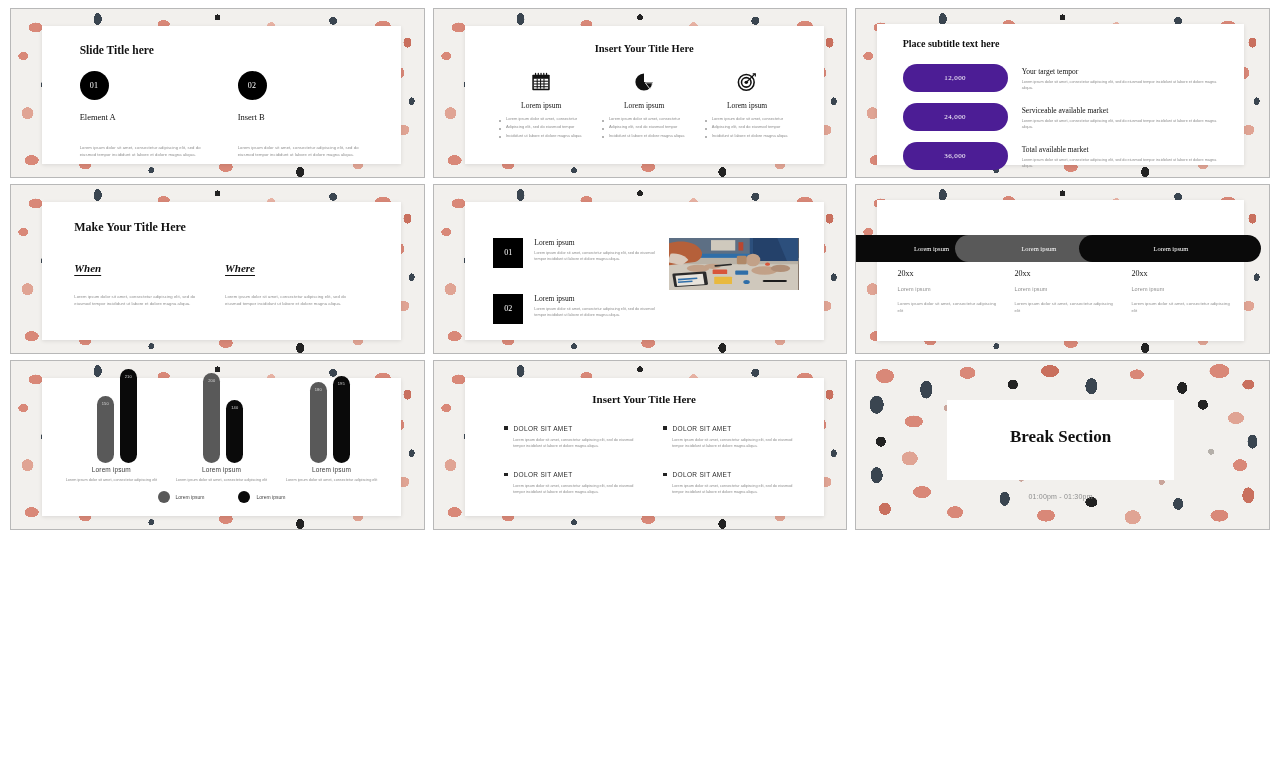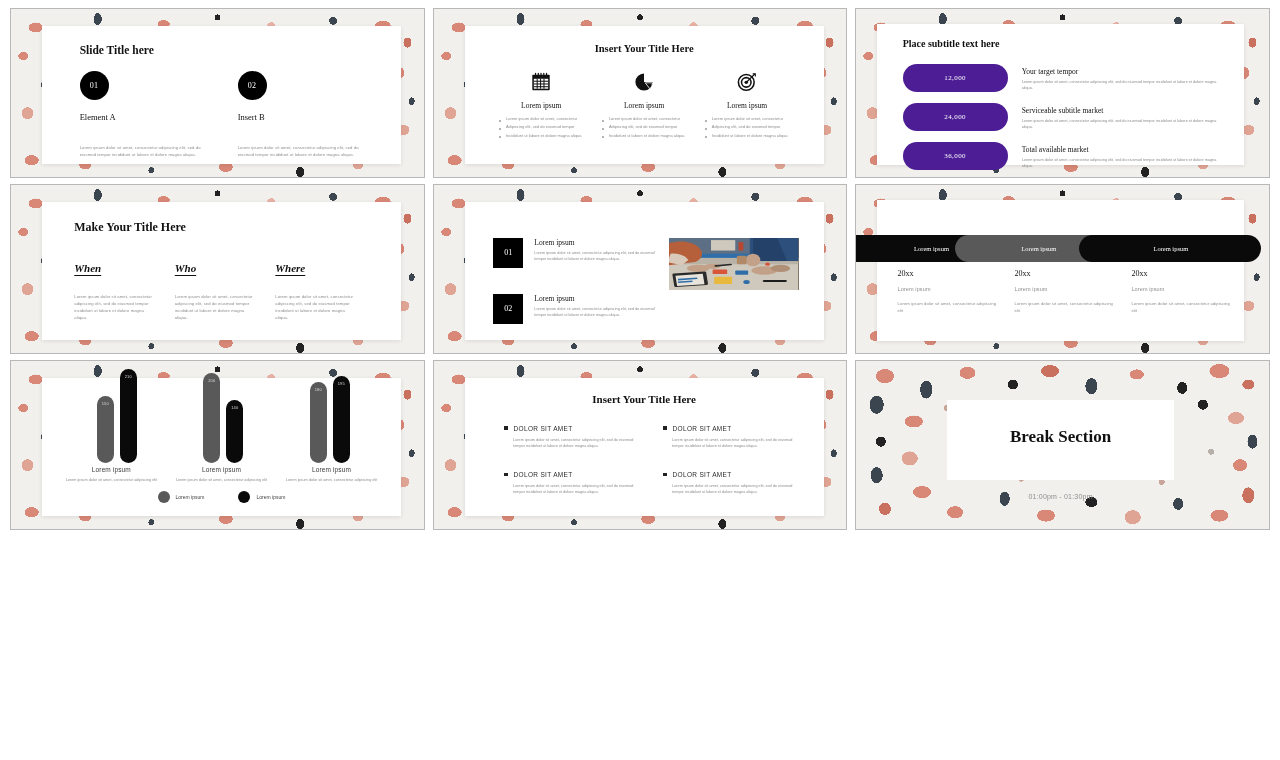--- a/index.html
+++ b/index.html
@@ -351,21 +351,21 @@
         <div class="s3-row">
           <div class="pill">12,000</div>
           <div class="s3-txt">
             <div class="s3-h">Your target tempor</div>
             <div class="body-xs">Lorem ipsum dolor sit amet, consectetur adipiscing elit, sed do eiusmod tempor incididunt ut labore et dolore magna aliqua.</div>
           </div>
         </div>
         <div class="s3-row">
           <div class="pill">24,000</div>
           <div class="s3-txt">
-            <div class="s3-h">Serviceable subtitle market</div>
+            <div class="s3-h">Serviceable available market</div>
             <div class="body-xs">Lorem ipsum dolor sit amet, consectetur adipiscing elit, sed do eiusmod tempor incididunt ut labore et dolore magna aliqua.</div>
           </div>
         </div>
         <div class="s3-row">
           <div class="pill">36,000</div>
           <div class="s3-txt">
             <div class="s3-h">Total available market</div>
             <div class="body-xs">Lorem ipsum dolor sit amet, consectetur adipiscing elit, sed do eiusmod tempor incididunt ut labore et dolore magna aliqua.</div>
           </div>
         </div>
@@ -373,24 +373,20 @@
     </div>
   </div>
 
   <div class="slide">
     <div class="terrazzo"></div>
     <div class="card inset">
       <div class="h-title s4-title">Make Your Title Here</div>
       <div class="s4-cols">
         <div class="s4-col">
           <div class="s4-h">When</div>
-          <div class="body-sm">Lorem ipsum dolor sit amet, consectetur adipiscing elit, sed do eiusmod tempor incididunt ut labore et dolore magna aliqua.</div>
-        </div>
-        <div class="s4-col">
-          <div class="s4-h">Who</div>
           <div class="body-sm">Lorem ipsum dolor sit amet, consectetur adipiscing elit, sed do eiusmod tempor incididunt ut labore et dolore magna aliqua.</div>
         </div>
         <div class="s4-col">
           <div class="s4-h">Where</div>
           <div class="body-sm">Lorem ipsum dolor sit amet, consectetur adipiscing elit, sed do eiusmod tempor incididunt ut labore et dolore magna aliqua.</div>
         </div>
       </div>
     </div>
   </div>
 

